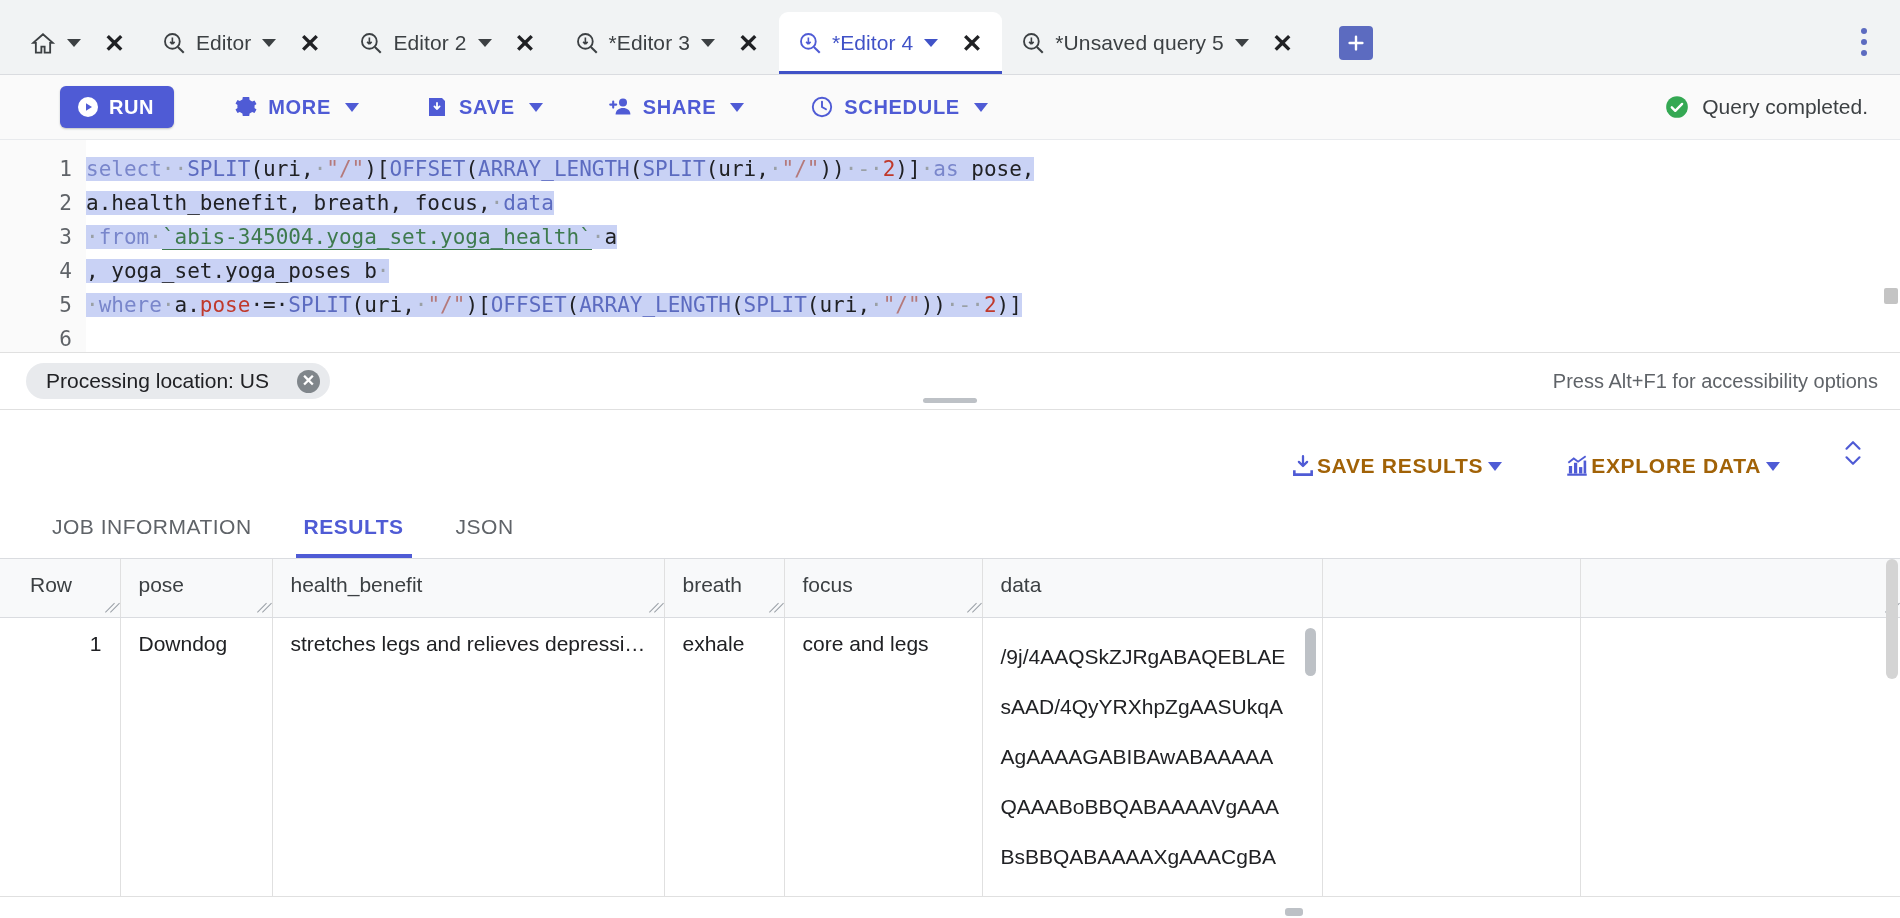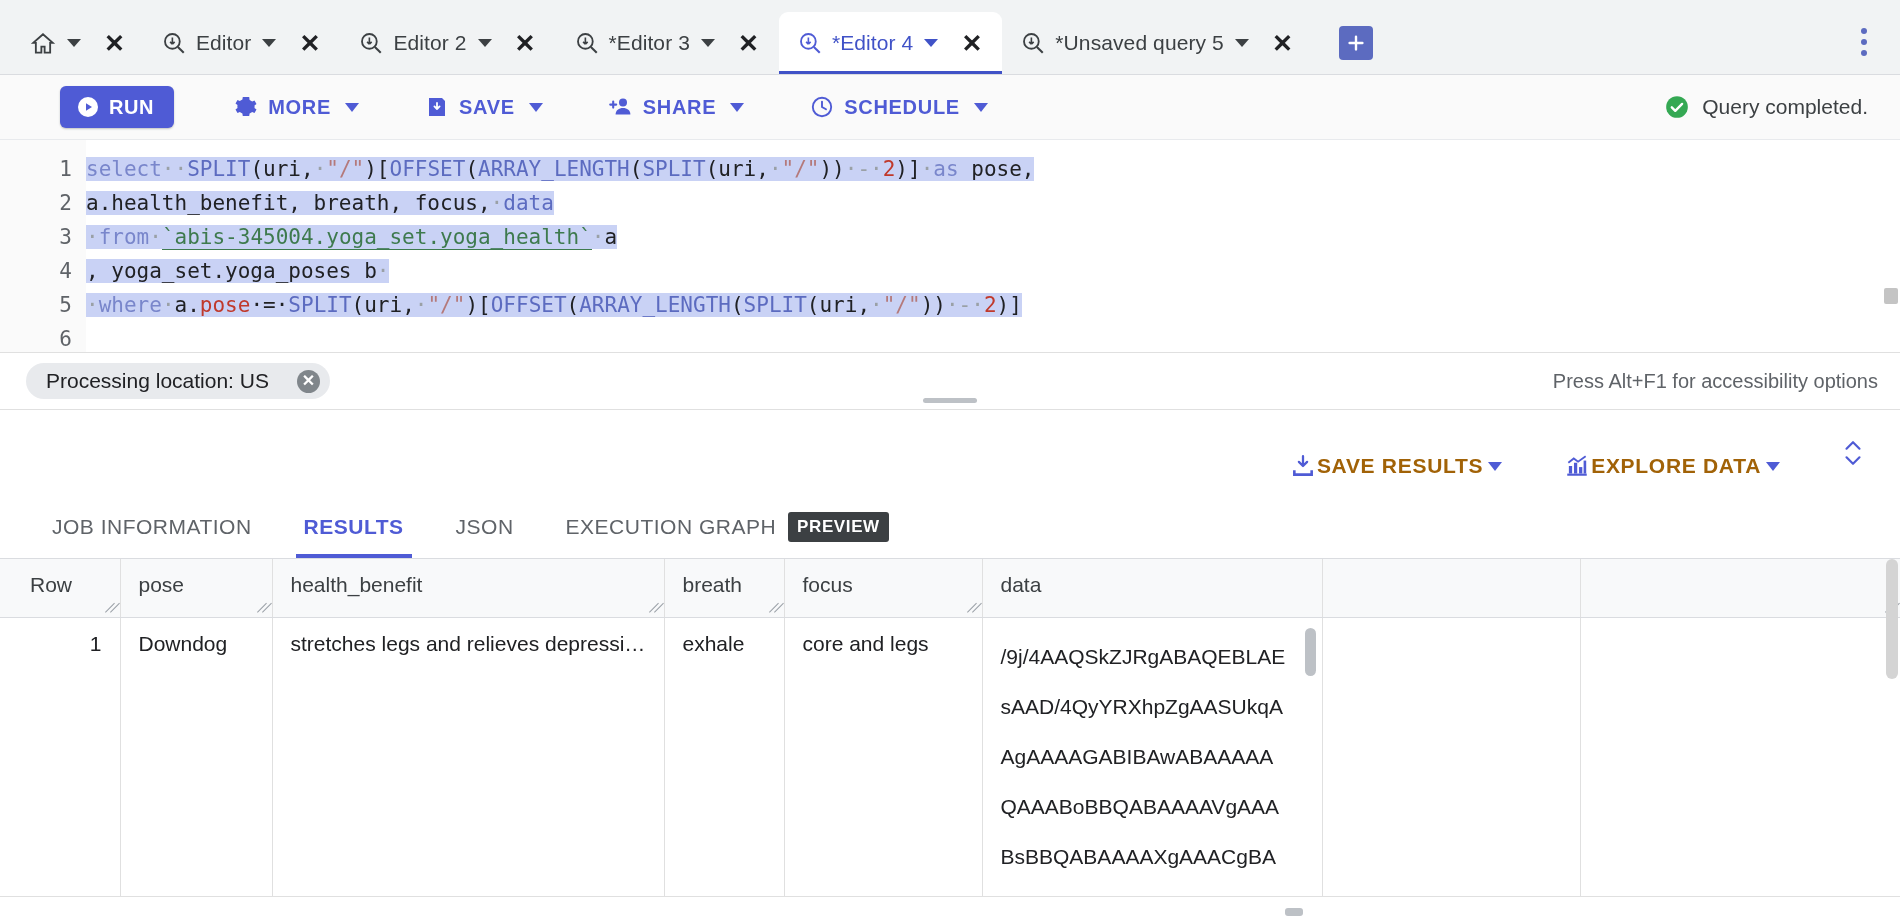--- a/index.html
+++ b/index.html
@@ -600,24 +600,20 @@
 
   <div class="res-tabs">
     <div class="rtab">
       <span>JOB INFORMATION</span>
     </div>
     <div class="rtab active">
       <span>RESULTS</span>
     </div>
     <div class="rtab">
       <span>JSON</span>
-    </div>
-    <div class="rtab">
-      <span>EXECUTION GRAPH</span>
-      <span class="badge">PREVIEW</span>
     </div>
   </div>
 
   <div class="table-area">
     <table class="results">
       <colgroup>
         <col class="w-row">
           <col class="w-pose">
           <col class="w-hb">
           <col class="w-breath">

